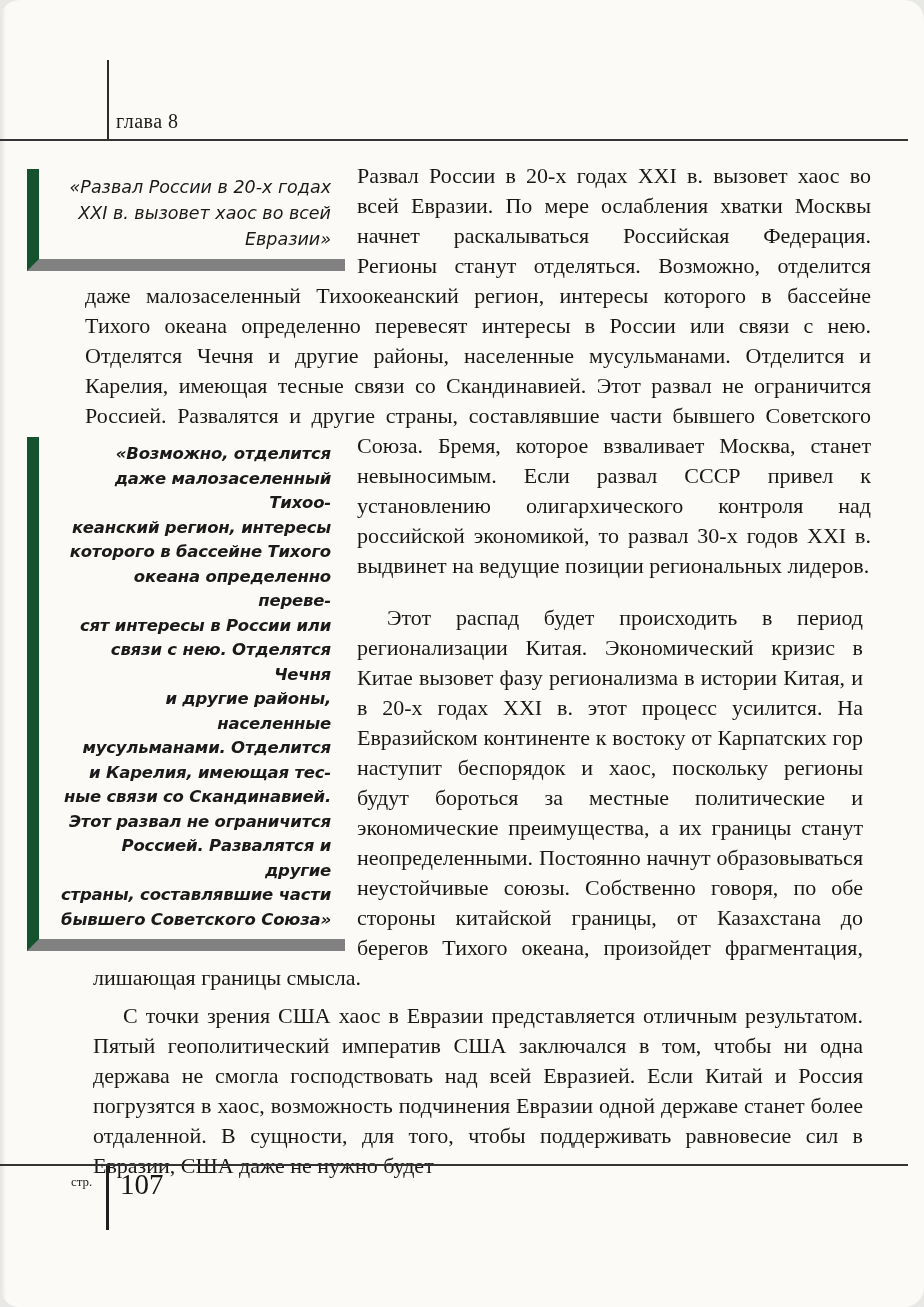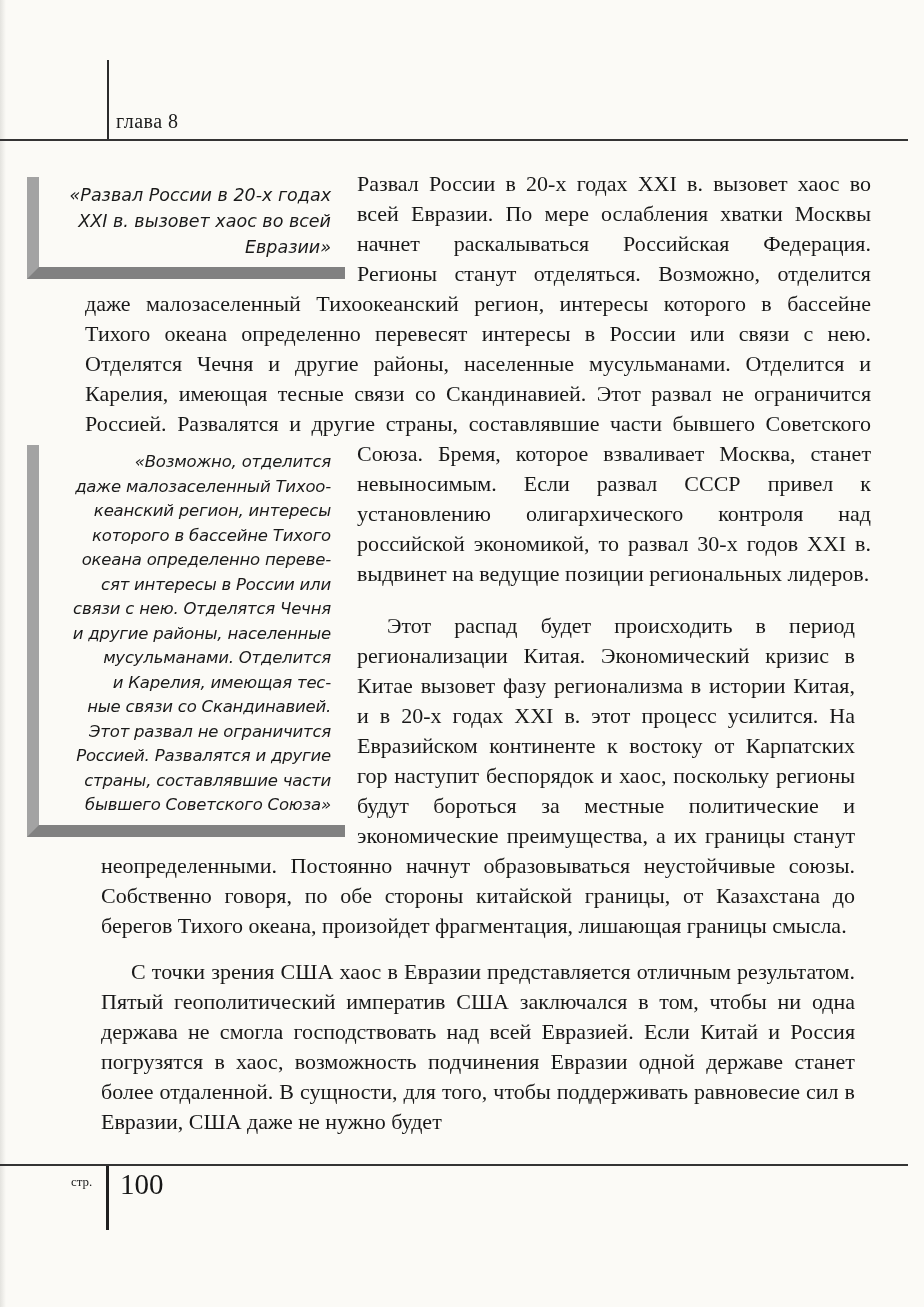--- a/index.html
+++ b/index.html
@@ -4,62 +4,63 @@
 <style>
   html,body { margin:0; padding:0; background:#e8e8e6; }
   .page {
     position:relative;
     width:924px; height:1307px;
     margin:0 auto;
     background:#fbfaf6;
     color:#171717;
     font-family:"Liberation Serif", serif;
     overflow:hidden;
+    border-radius:20px;
   }
   
   .header-vline {
     position:absolute; left:107px; top:60px;
     width:2px; height:80px; background:#2b2b2b;
   }
   .chapter-label {
     position:absolute; left:116px; top:110px;
     font-size:20px; letter-spacing:0.5px; color:#1d1d1d;
   }
   .header-rule {
     position:absolute; left:0; top:139px;
     width:908px; height:2px; background:#343434;
   }
   
   .content {
     position:absolute; left:85px; top:153px; width:786px;
     font-size:22px; line-height:30px;
     text-align:justify; color:#181818;
   }
-  .body-p { margin:16px; padding:0; }
+  .body-p { margin:8px; padding:0; }
   .body-p.indent { text-indent:30px; }
   
   .pullquote {
     float:left; box-sizing:border-box;
     width:318px;
-    border-left:12px solid #a3a3a3;
+    border-left:12px solid #14532d;
     border-bottom:12px solid #818181;
     padding:5px 14px 7px 20px;
     background:#fbfaf6;
     font-family:"DejaVu Sans", sans-serif;
     font-style:italic;
     text-align:right; text-indent:0;
     color:#1a1a1a;
   }
   .pq1 {
     margin:8px 12px 8px -58px;
     font-size:17.5px; line-height:26px;
   }
   .pq2 {
     margin:6px 12px 10px -58px;
-    font-size:16.5px; line-height:24.5px; letter-spacing:-0.2px;
+    font-size:16.5px; line-height:24.5px; letter-spacing:-0.2px;font-weight:bold;
   }
   .pq-text { white-space:pre-line; }
   
   .footer-rule {
     position:absolute; left:0; top:1164px;
     width:908px; height:2px; background:#343434;
   }
   .footer-label {
     position:absolute; left:71px; top:1174px;
     font-size:13px; color:#1d1d1d;
@@ -118,15 +119,15 @@
       <span>взваливает Москва, станет невыносимым. Если развал СССР привел к установлению олигархического контроля над российской экономикой, то развал 30-х годов XXI в. выдвинет на ведущие позиции региональных лидеров.</span>
     <p></p>
     <p class="body-p indent">Этот распад будет происходить в период регионализации Китая. Экономический кризис в Китае вызовет фазу регионализма в истории Китая, и в 20-х годах XXI в. этот процесс усилится. На Евразийском континенте к востоку от Карпатских гор наступит беспорядок и хаос, поскольку регионы будут бороться за местные политические и экономические преимущества, а их границы станут неопределенными. Постоянно начнут образовываться неустойчивые союзы. Собственно говоря, по обе стороны китайской границы, от Казахстана до берегов Тихого океана, произойдет фрагментация, лишающая границы смысла.</p>
     <p class="body-p indent">С точки зрения США хаос в Евразии представляется отличным результатом. Пятый геополитический императив США заключался в том, чтобы ни одна держава не смогла господствовать над всей Евразией. Если Китай и Россия погрузятся в хаос, возможность подчинения Евразии одной державе станет более отдаленной. В сущности, для того, чтобы поддерживать равновесие сил в Евразии, США даже не нужно будет</p>
   </div>
 
   <div>
     <div class="footer-rule"></div>
     <span class="footer-label">стр.</span>
     <div class="footer-vline"></div>
-    <span class="footer-number">100</span>
+    <span class="footer-number">107</span>
   </div>
 </div>
 
 </body></html>

